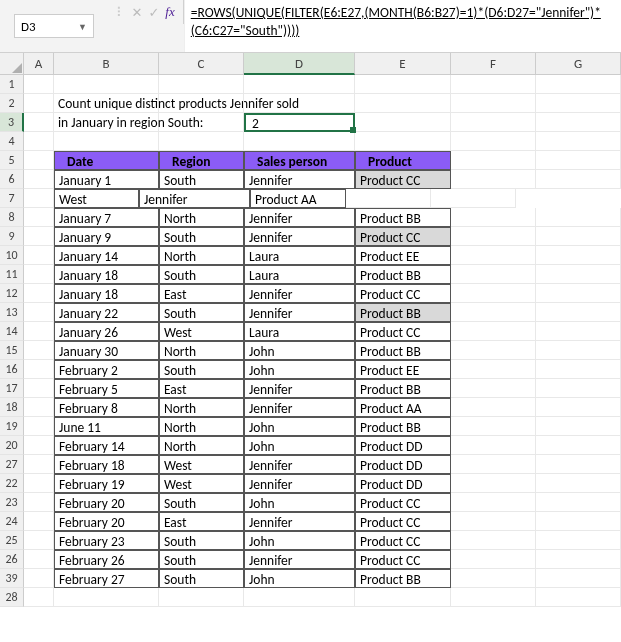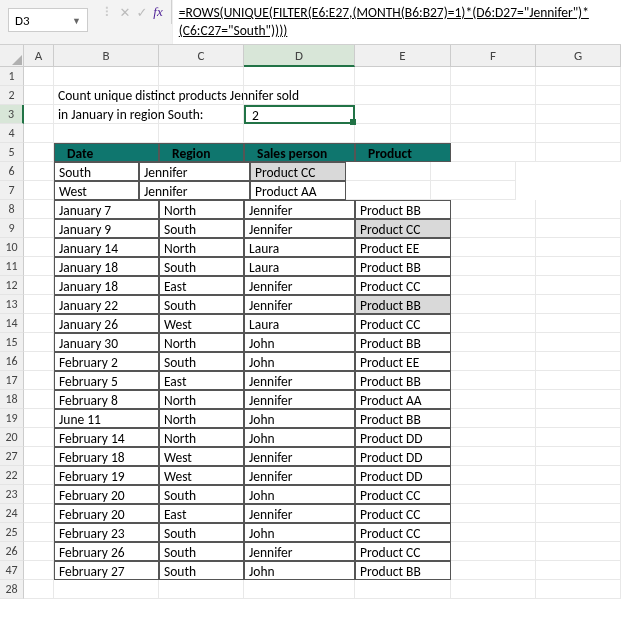--- a/index.html
+++ b/index.html
@@ -119,33 +119,33 @@
     border: 2px solid #217346;
     padding: 0 6px;
     line-height: 17px;
     position: relative;
   }
   .result-cell::after{
     content:"";position:absolute;right:-3px;bottom:-3px;
     width:6px;height:6px;background:#217346;
   }
   .tblhead {
-    background: #0f766e;
+    background: #8b5cf6;
     font-weight: bold;
     border: 1px solid #555 !important;
     padding-left: 12px;
   }
   .tblcell { border: 1px solid #555 !important; background:#fff;}
   .hl { background: #d9d9d9; }
 </style>
 </head>
 <body>
 
 <div class="namebox-row" style="height:auto;min-height:44px;">
-  <div class="namebox" style="align-self:flex-start;height:24px;margin:8px;">
+  <div class="namebox" style="align-self:flex-start;height:24px;margin:14px;">
     <span>D3</span>
     <span class="dd">▼</span>
   </div>
   <div class="fx-icons" style="align-self:flex-start;height:24px;">
     <span style="color:#ccc">⠇</span>
     <span class="x">✕</span>
     <span class="check">✓</span>
     <span class="fx">fx</span>
   </div>
   <div class="formula-bar">
@@ -185,21 +185,21 @@
         <div class="row-header">17</div>
         <div class="row-header">18</div>
         <div class="row-header">19</div>
         <div class="row-header">20</div>
         <div class="row-header">27</div>
         <div class="row-header">22</div>
         <div class="row-header">23</div>
         <div class="row-header">24</div>
         <div class="row-header">25</div>
         <div class="row-header">26</div>
-        <div class="row-header">47</div>
+        <div class="row-header">39</div>
         <div class="row-header">28</div>
       </div>
     <div class="cells" id="cellsarea">
         <div class="row">
           <div class="cell cA"></div>
           <div class="cell cB"></div>
           <div class="cell cC"></div>
           <div class="cell cD"></div>
           <div class="cell cE"></div>
           <div class="cell cF"></div>
@@ -236,20 +236,21 @@
           <div class="cell cA"></div>
           <div class="cell cB tblhead">Date</div>
           <div class="cell cC tblhead">Region</div>
           <div class="cell cD tblhead">Sales person</div>
           <div class="cell cE tblhead">Product</div>
           <div class="cell cF"></div>
           <div class="cell cG"></div>
         </div>
         <div class="row">
           <div class="cell cA"></div>
+          <div class="cell cB tblcell">January 1</div>
           <div class="cell cC tblcell">South</div>
           <div class="cell cD tblcell">Jennifer</div>
           <div class="cell cE tblcell hl">Product CC</div>
           <div class="cell cF"></div>
           <div class="cell cG"></div>
         </div>
         <div class="row">
           <div class="cell cA"></div>
           <div class="cell cC tblcell">West</div>
           <div class="cell cD tblcell">Jennifer</div>

